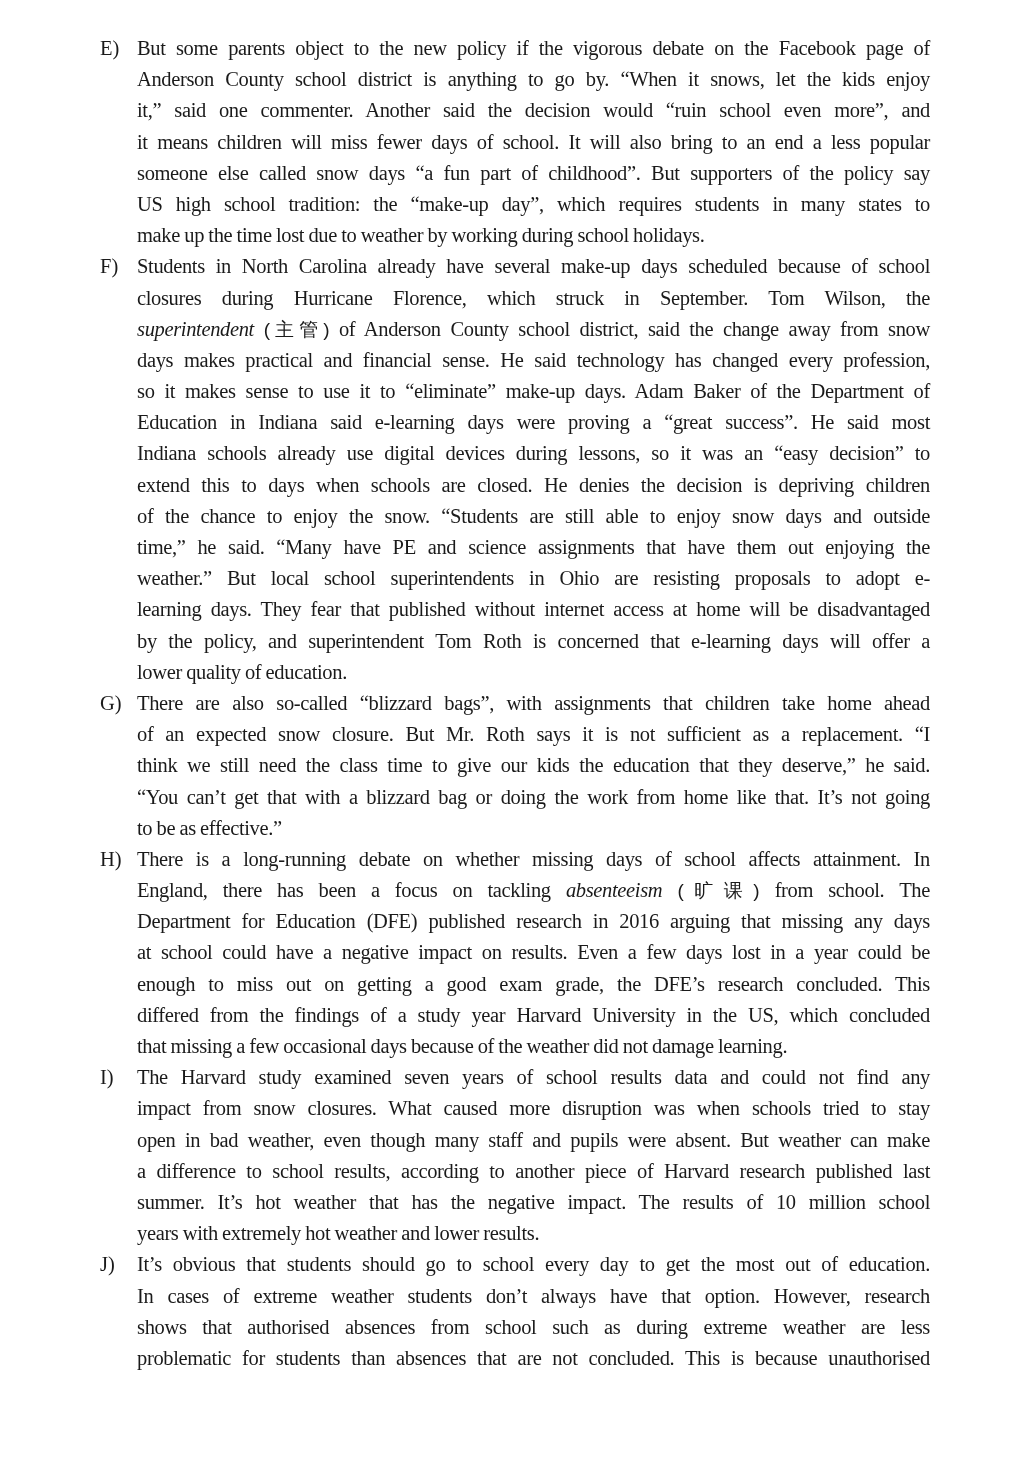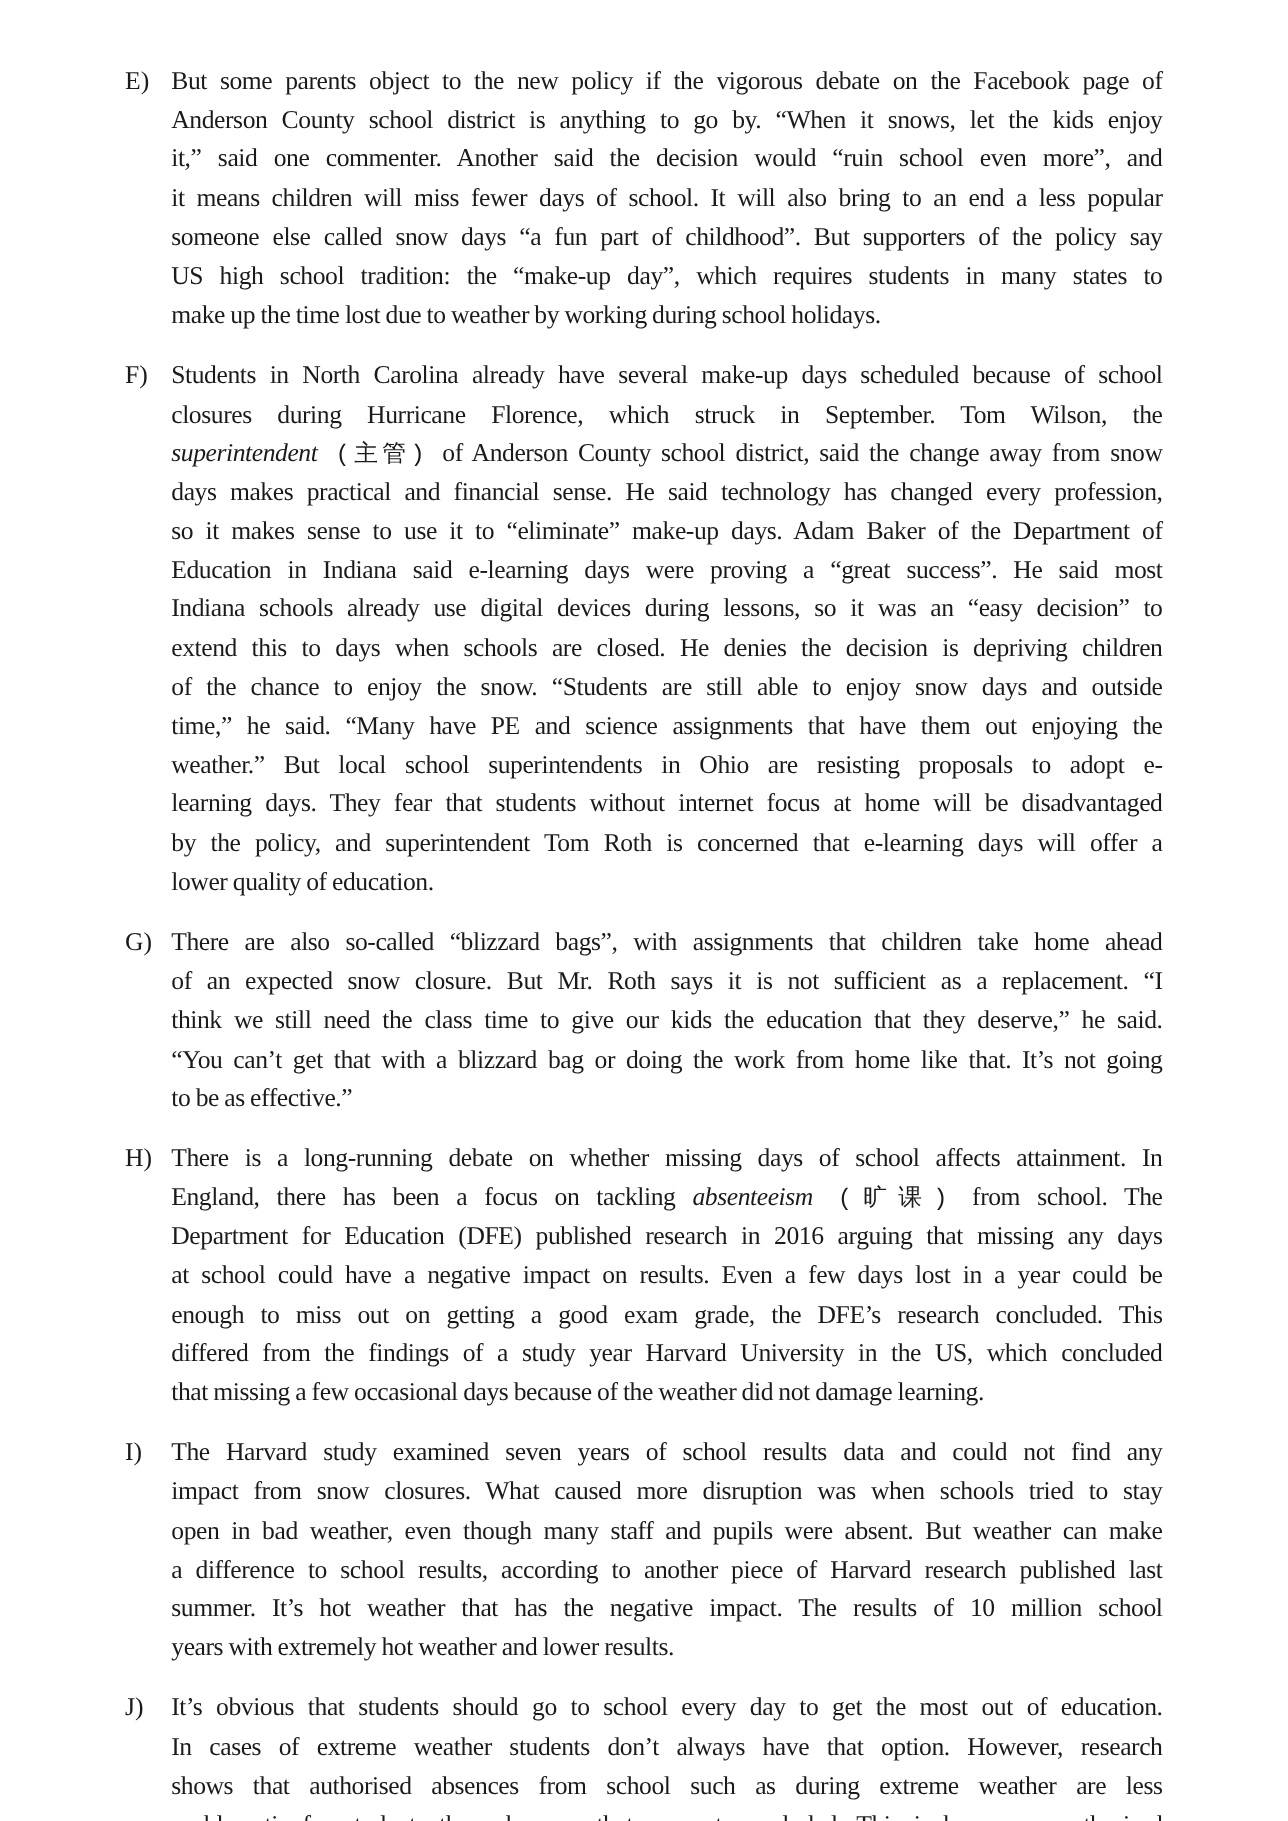--- a/index.html
+++ b/index.html
@@ -30,42 +30,41 @@
       position: absolute;
       left: 100px;
       top: 0;
       font-size: 20.5px;
       line-height: 31.2px;
       white-space: nowrap;
     }
     .para-body {
       margin-left: 137px;
       width: 793px;
-      margin-top: 17px;
     }
     .line {
       display: block;
       font-size: 20.5px;
       line-height: 31.2px;
       height: 31.2px;
       text-align: justify;
       text-align-last: justify;
       white-space: nowrap;
       overflow: visible;
       letter-spacing: -0.35px;
       word-spacing: -0.5px;
     }
     .line.last {
       text-align-last: left;
     }
     .it {
       font-style: italic;
     }
     .cjk {
-      font-family: Liberation Mono, monospace;
+      font-family: Liberation Sans, sans-serif;
       font-size: 19px;
     }
   </style>
 </head>
 <body>
 
 <div class="page">
 
   <div class="para">
     <span class="para-label">E)</span>
@@ -87,21 +86,21 @@
       <span class="line">closures during Hurricane Florence, which struck in September. Tom Wilson, the</span>
       <span class="line"><span class="it">superintendent</span><span class="cjk"> (主管) </span><span>of Anderson County school district, said the change away from snow</span></span>
       <span class="line">days makes practical and financial sense. He said technology has changed every profession,</span>
       <span class="line">so it makes sense to use it to “eliminate” make-up days. Adam Baker of the Department of</span>
       <span class="line">Education in Indiana said e-learning days were proving a “great success”. He said most</span>
       <span class="line">Indiana schools already use digital devices during lessons, so it was an “easy decision” to</span>
       <span class="line">extend this to days when schools are closed. He denies the decision is depriving children</span>
       <span class="line">of the chance to enjoy the snow. “Students are still able to enjoy snow days and outside</span>
       <span class="line">time,” he said. “Many have PE and science assignments that have them out enjoying the</span>
       <span class="line">weather.” But local school superintendents in Ohio are resisting proposals to adopt e-</span>
-      <span class="line">learning days. They fear that students without internet focus at home will be disadvantaged</span>
+      <span class="line">learning days. They fear that published without internet access at home will be disadvantaged</span>
       <span class="line">by the policy, and superintendent Tom Roth is concerned that e-learning days will offer a</span>
       <span class="line last">lower quality of education.</span>
     </div>
   </div>
 
   <div class="para">
     <span class="para-label">G)</span>
     <div class="para-body">
       <span class="line">There are also so-called “blizzard bags”, with assignments that children take home ahead</span>
       <span class="line">of an expected snow closure. But Mr. Roth says it is not sufficient as a replacement. “I</span>

